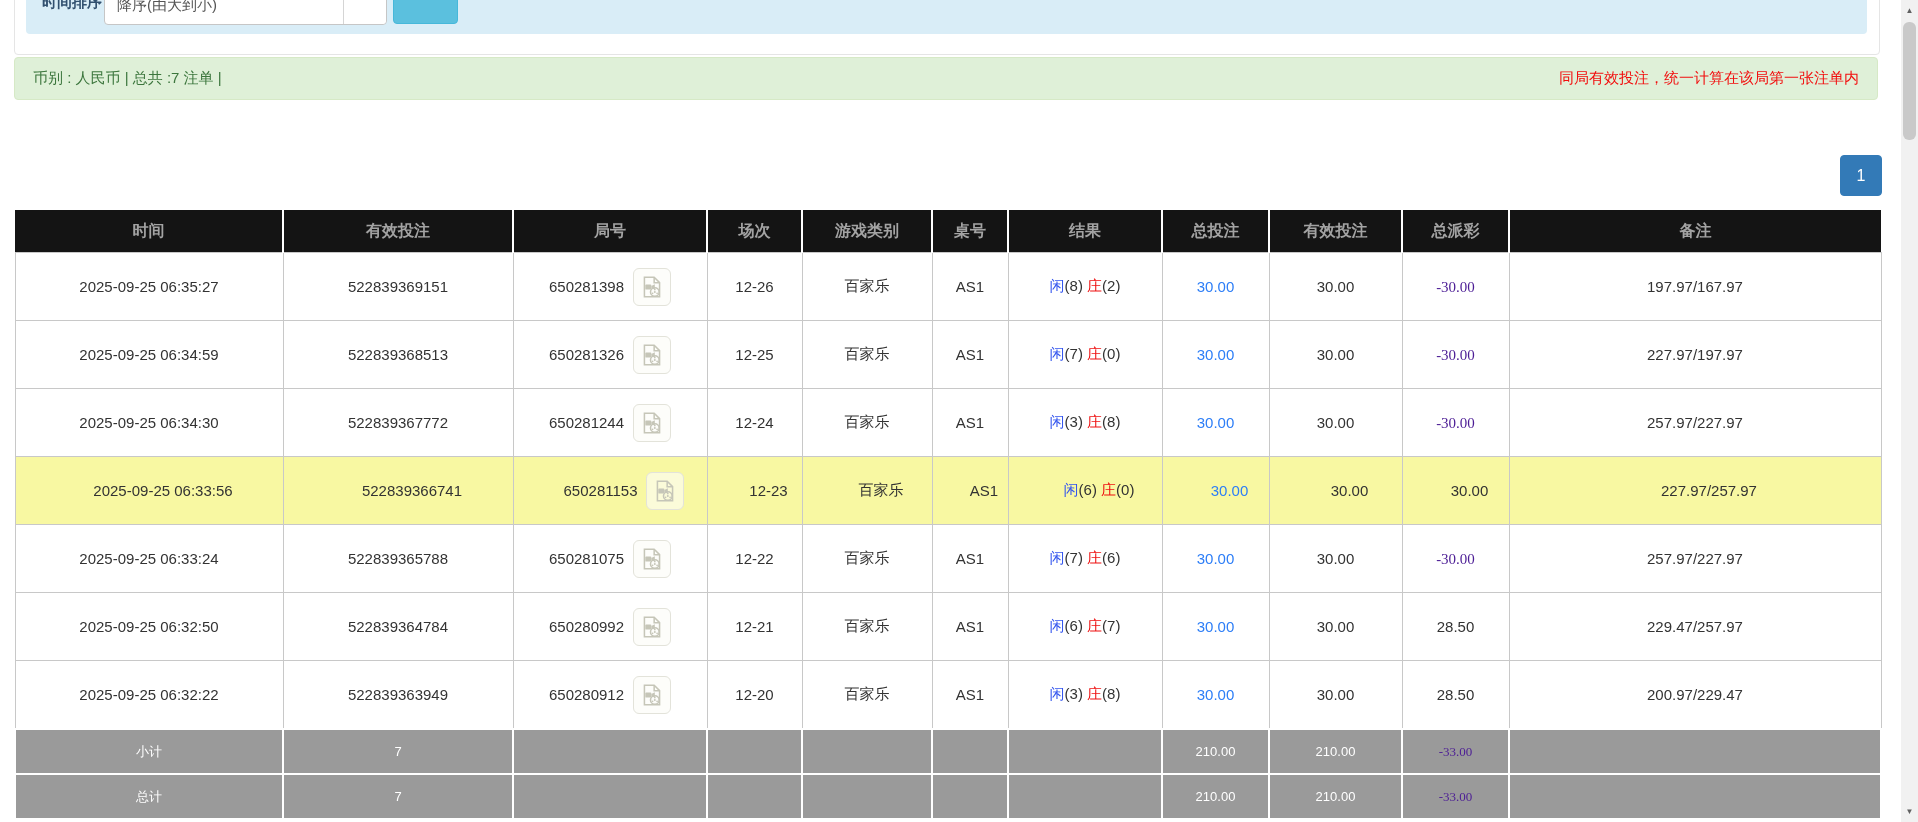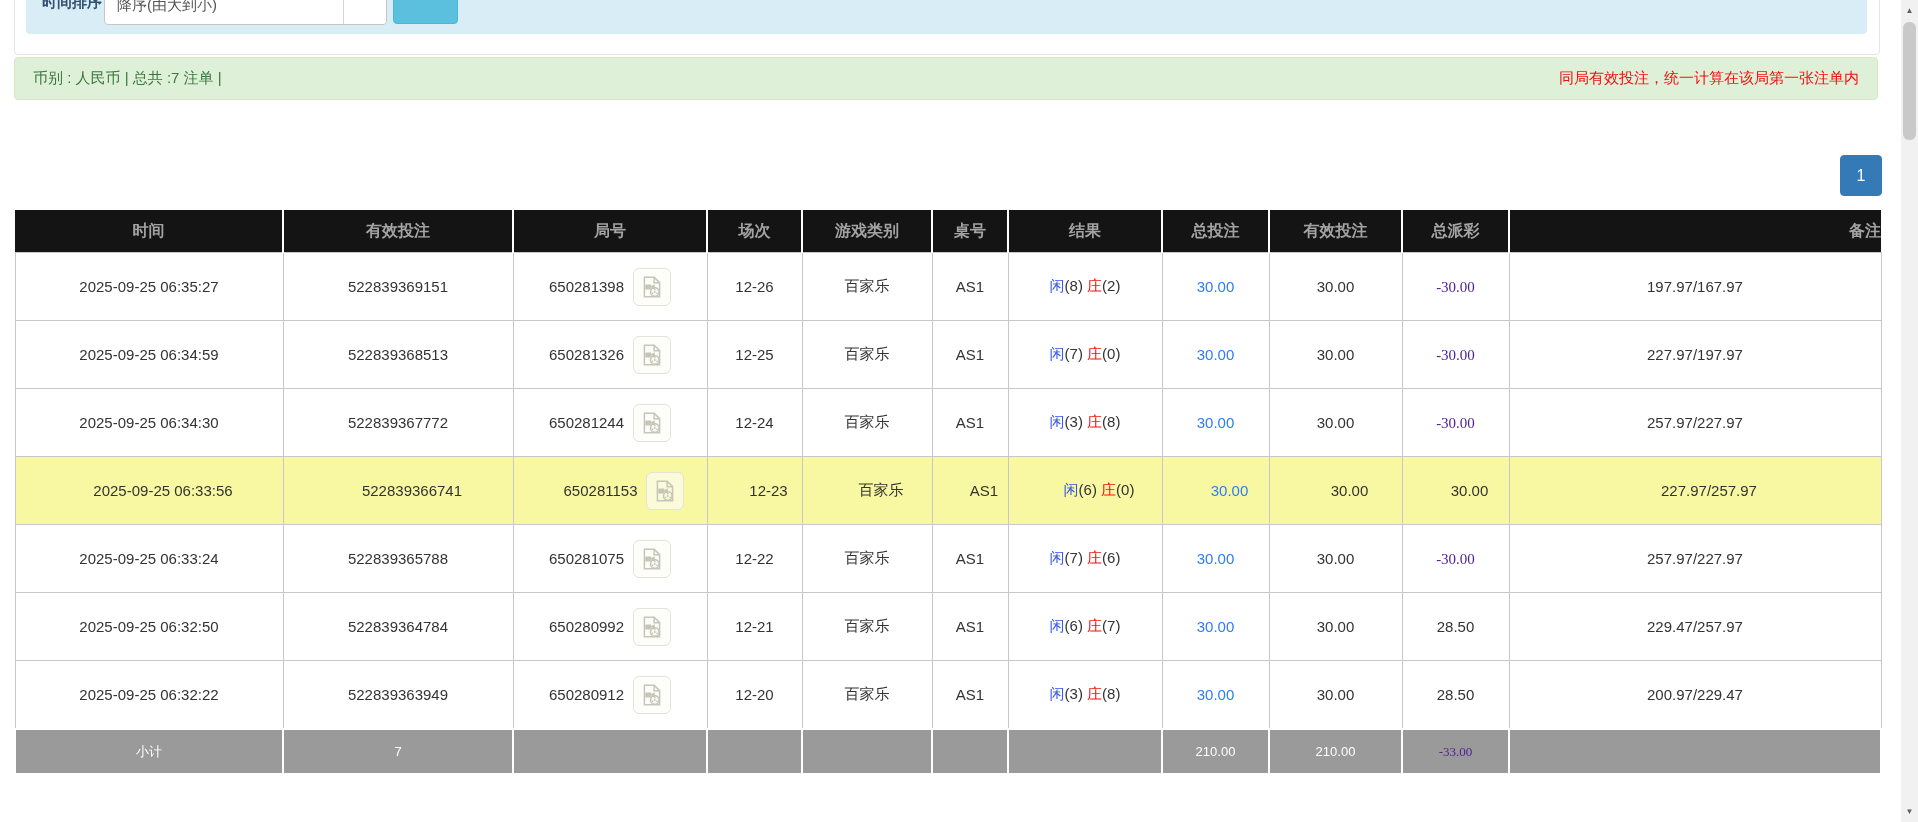--- a/index.html
+++ b/index.html
@@ -21,21 +21,21 @@
   .summary-left{color:#3c763d;font-size:15px;}
   .summary-right{color:#f20d0d;font-size:15px;margin-left:22px;}
 
   
   .page-btn{left:1840px;top:155px;width:40px;height:39px;background:#337ab7;border:1px solid #337ab7;border-radius:4px;
     color:#fff;font-size:16px;display:flex;align-items:center;justify-content:center;cursor:pointer;}
 
   
   table.records{position:absolute;left:14px;top:210px;width:1866px;border-collapse:collapse;table-layout:fixed;}
   table.records th{background:#141414;color:#a3a3a3;font-size:16px;font-weight:bold;height:42px;border-right:2px solid #fff;padding:0;text-align:center;}
-  table.records th:last-child{border-right:none;text-align:right;}
+  table.records th:last-child{border-right:none;}
   table.records td{border:1px solid #c8c8c8;text-align:center;font-size:15px;color:#333;height:67px;padding:0 4px;background:#fff;}
   tr.hl td{background:#f8f8a2;padding-left:32px;}
   tr.summary td{background:#9a9a9a;color:#fff;border:2px solid #fff;height:43px;font-size:13px;}
   .neg{color:#4c1d95;font-family:Liberation Serif, serif;}
   .bet-link{color:#2d7ef7;cursor:pointer;}
   .res-p{color:#3355ee;}
   .res-b{color:#ee1111;}
   .round-cell{display:flex;align-items:center;justify-content:center;gap:9px;}
   .video-btn{width:38px;height:38px;border:1px solid #e3e3da;background:rgba(252,252,248,0.65);border-radius:6px;
     display:inline-flex;align-items:center;justify-content:center;cursor:pointer;padding:0;}
@@ -314,20 +314,33 @@
         <td></td>
         <td></td>
         <td></td>
         <td></td>
         <td></td>
         <td>210.00</td>
         <td>210.00</td>
         <td><span class="neg">-33.00</span></td>
         <td></td>
       </tr>
+      <tr class="summary">
+        <td>总计</td>
+        <td>7</td>
+        <td></td>
+        <td></td>
+        <td></td>
+        <td></td>
+        <td></td>
+        <td>210.00</td>
+        <td>210.00</td>
+        <td><span class="neg">-33.00</span></td>
+        <td></td>
+      </tr>
     </tbody>
 </table>
 
 <div class="abs scrollbar">
   <div class="sb-btn sb-up">▲</div>
   <div class="sb-thumb"></div>
   <div class="sb-btn sb-down">▼</div>
 </div>
 
 </body></html>

